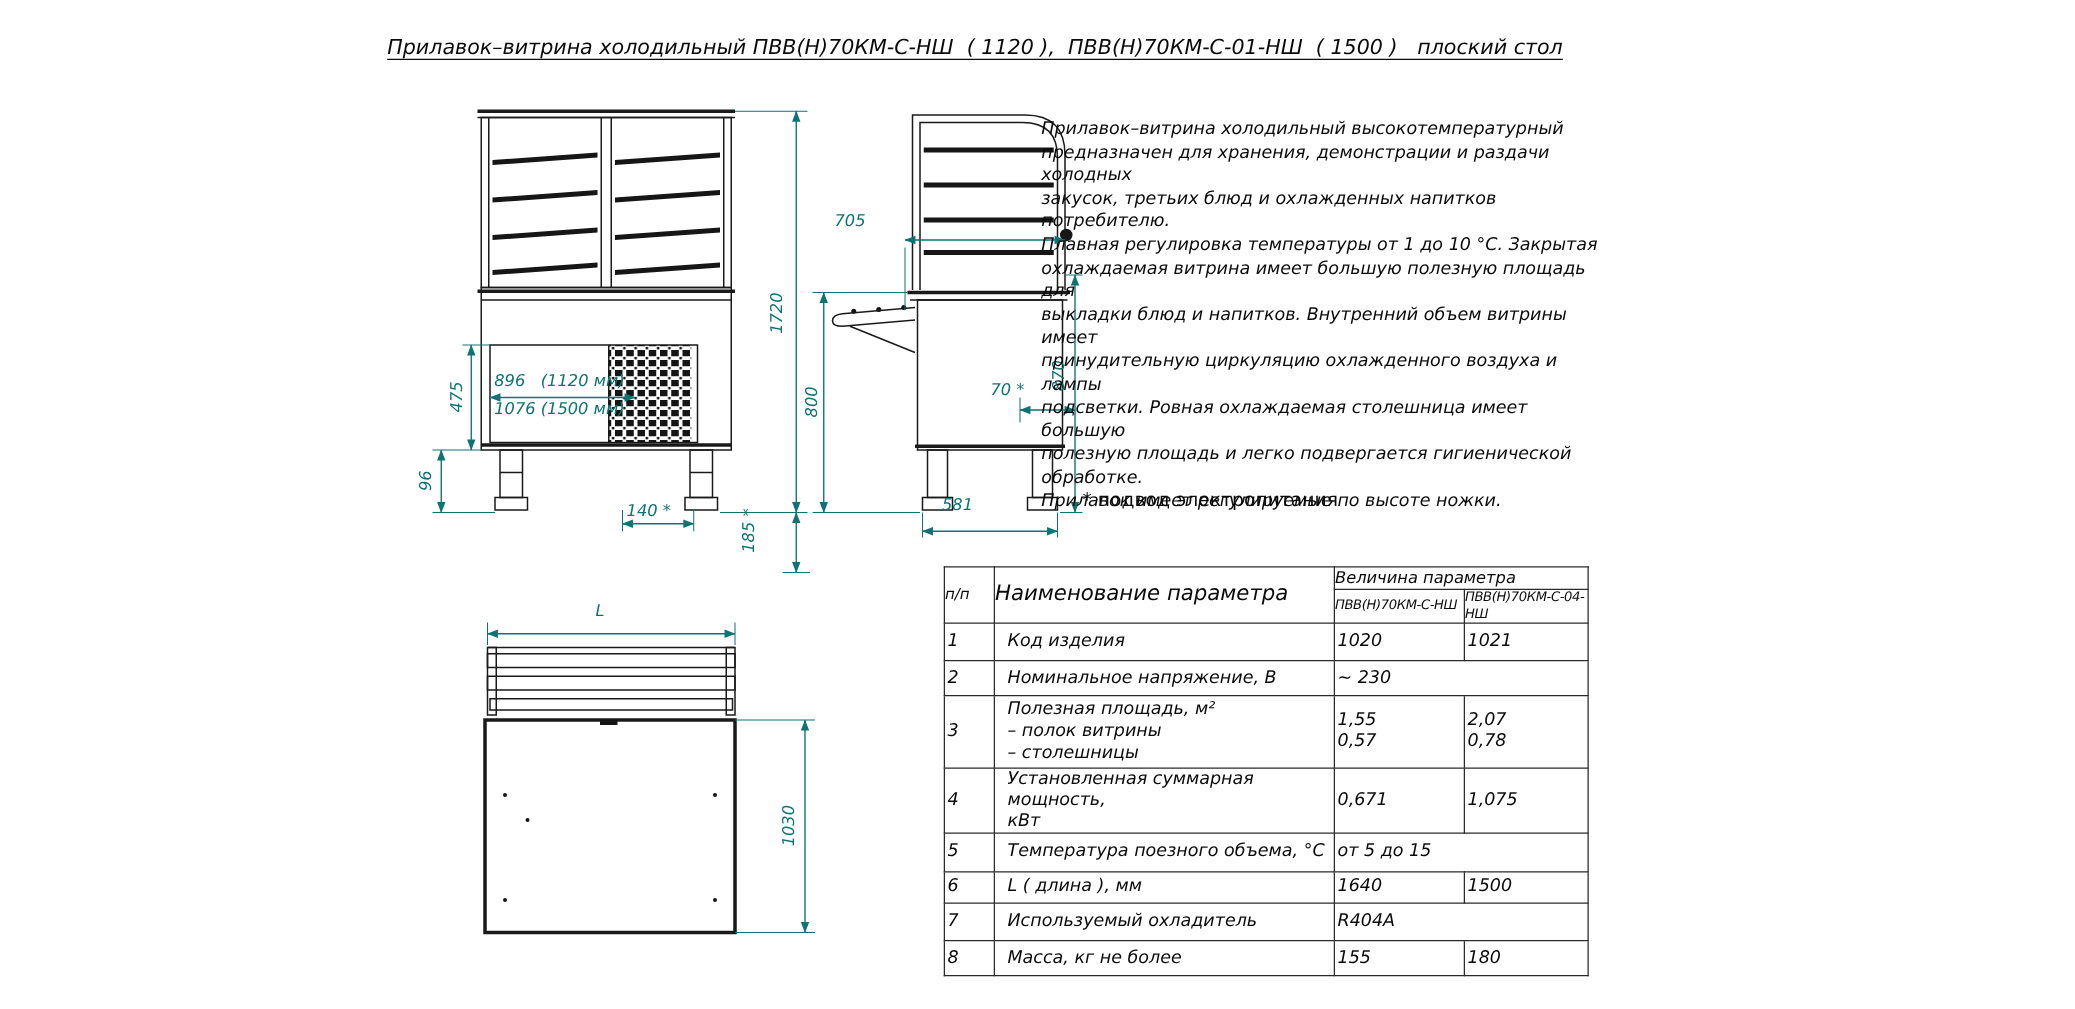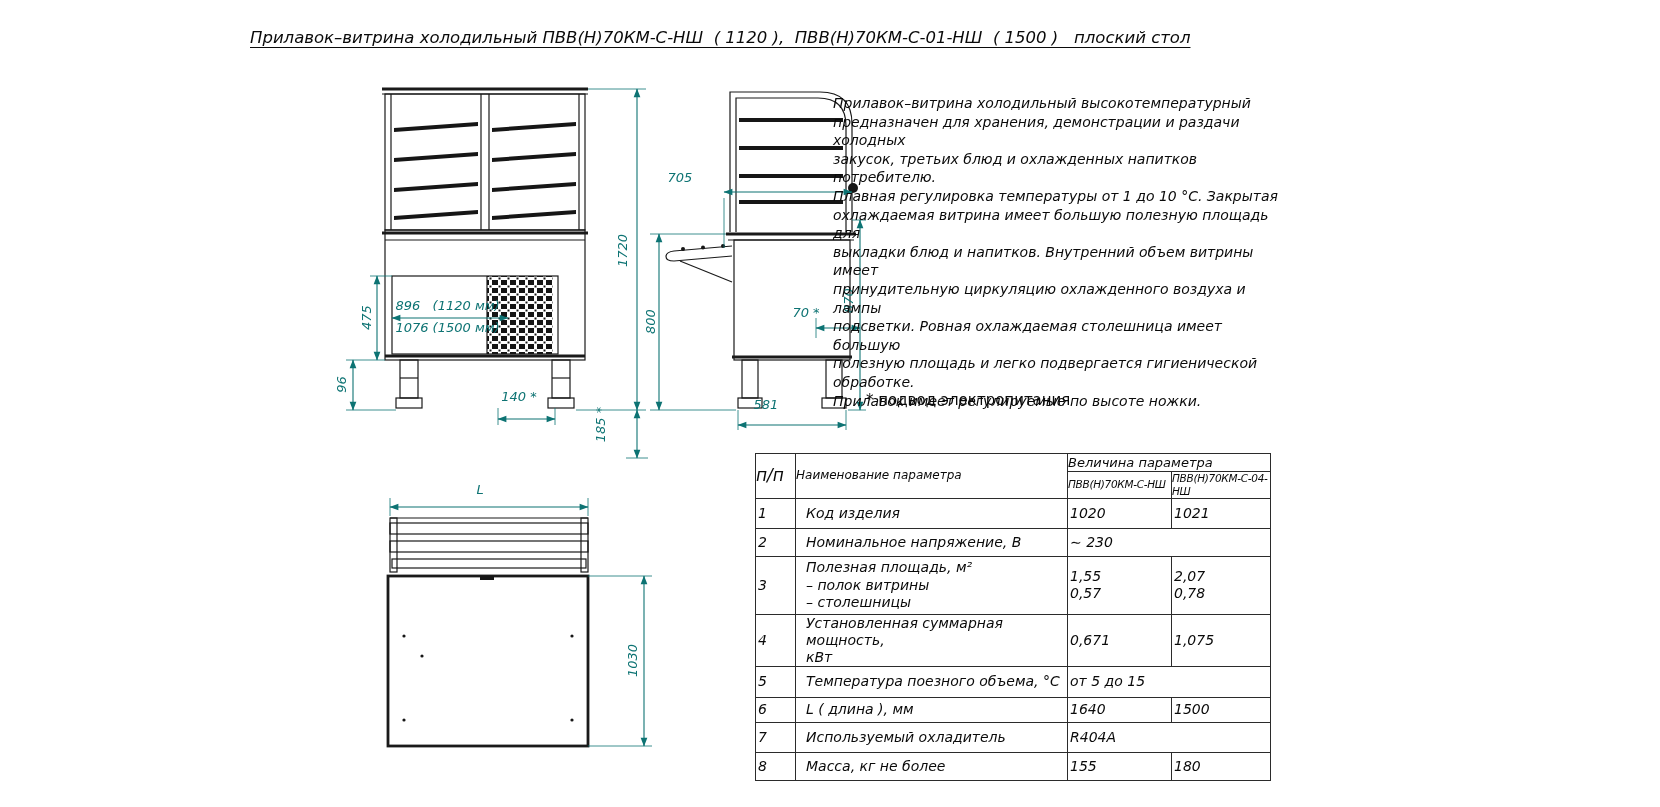--- a/index.html
+++ b/index.html
@@ -1,18 +1,18 @@
 <!DOCTYPE html>
 <html><head>
 <meta charset="utf-8">
 <style>
   html,body{margin:0;padding:0;}
   body{width:1660px;height:807px;background:#fff;position:relative;overflow:hidden;
        font-family:"DejaVu Sans", sans-serif;color:#111;}
-  .title{position:absolute;left:250px;top:28px;width:1060px;text-align:left;
+  .title{position:absolute;left:250px;top:28px;width:1060px;text-align:center;
          font-style:italic;font-size:16.5px;white-space:pre;color:#0a0a0a;
          text-decoration:underline;text-underline-offset:4px;}
   .desc{position:absolute;left:833px;top:94px;width:452px;font-style:italic;
         font-size:14px;line-height:18.6px;white-space:pre-line;color:#0a0a0a;}
   .note{position:absolute;left:866px;top:391px;font-size:15px;
         white-space:pre;color:#0a0a0a;}
   svg.drw{position:absolute;pointer-events:none;}
   .k{stroke:#1a1a1a;fill:none;stroke-width:1.2px;}
   .kt{stroke:#1a1a1a;fill:none;stroke-width:2.8px;}
   .fl{fill:#161616;stroke:none;}
@@ -181,21 +181,21 @@
     <line class="e" x1="218" y1="286" x2="282" y2="286"></line>
     <line class="d" x1="274" y1="116" x2="274" y2="286" marker-start="url(#ar)" marker-end="url(#ar)"></line>
   </g>
 </svg>
 
 <span class="dim vdim" style="left:594px;top:244px;width:56px">1720</span>
 <span class="dim vdim" style="left:349px;top:311px;width:34px">475</span>
 <span class="dim vdim" style="left:328px;top:378px;width:26px">96</span>
 <span class="dim" style="left:385px;top:299px;width:125px">896   (1120 мм)</span>
 <span class="dim" style="left:382px;top:321px;width:131px">1076 (1500 мм)</span>
-<span class="dim" style="left:494px;top:390px;width:50px">140 *</span>
+<span class="dim" style="left:494px;top:403px;width:50px">140 *</span>
 <span class="dim vdim" style="left:580px;top:418px;width:40px">185 *</span>
 
 <span class="dim" style="left:656px;top:171px;width:48px">705</span>
 <span class="dim vdim" style="left:632px;top:315px;width:36px">800</span>
 <span class="dim vdim" style="left:830px;top:294px;width:36px">870</span>
 <span class="dim" style="left:786px;top:306px;width:40px">70 *</span>
 <span class="dim" style="left:726px;top:398px;width:80px">581</span>
 
 <span class="dim" style="left:468px;top:483px;width:24px">L</span>
 <span class="dim vdim" style="left:610px;top:654px;width:44px">1030</span>
@@ -216,22 +216,22 @@
 
 <table class="params">
   <colgroup>
     <col style="width:40px">
       <col style="width:272px">
       <col style="width:104px">
       <col style="width:99px">
   </colgroup>
   <tbody>
     <tr class="h1" style="height:18px">
-      <td rowspan="2" style="font-size:17px">п/п</td>
-      <td rowspan="2" class="nm" style="font-size:12px">Наименование параметра</td>
+      <td rowspan="2" style="font-size:12px">п/п</td>
+      <td rowspan="2" class="nm" style="font-size:17px">Наименование параметра</td>
       <td colspan="2">Величина параметра</td>
     </tr>
     <tr class="h2" style="height:17px">
       <td>ПВВ(Н)70КМ-С-НШ</td>
       <td>ПВВ(Н)70КМ-С-04-НШ</td>
     </tr>
     <tr style="height:30px">
       <td>1</td>
       <td class="nm">Код изделия</td>
       <td>1020</td>

